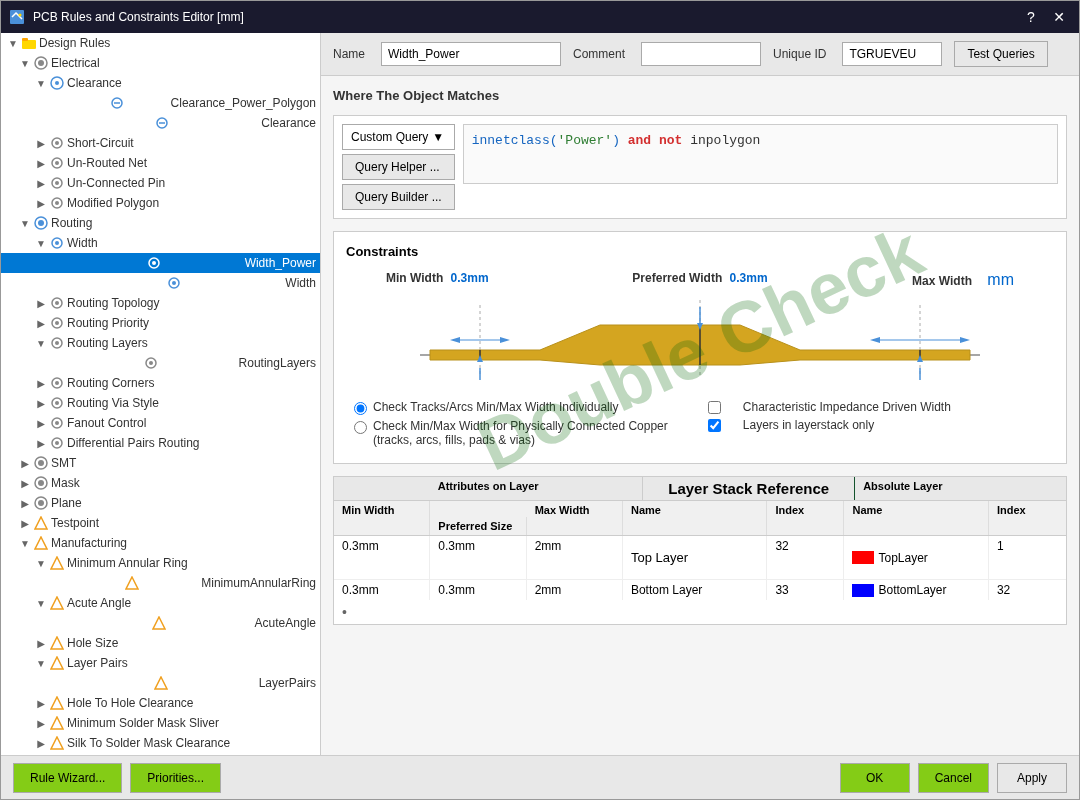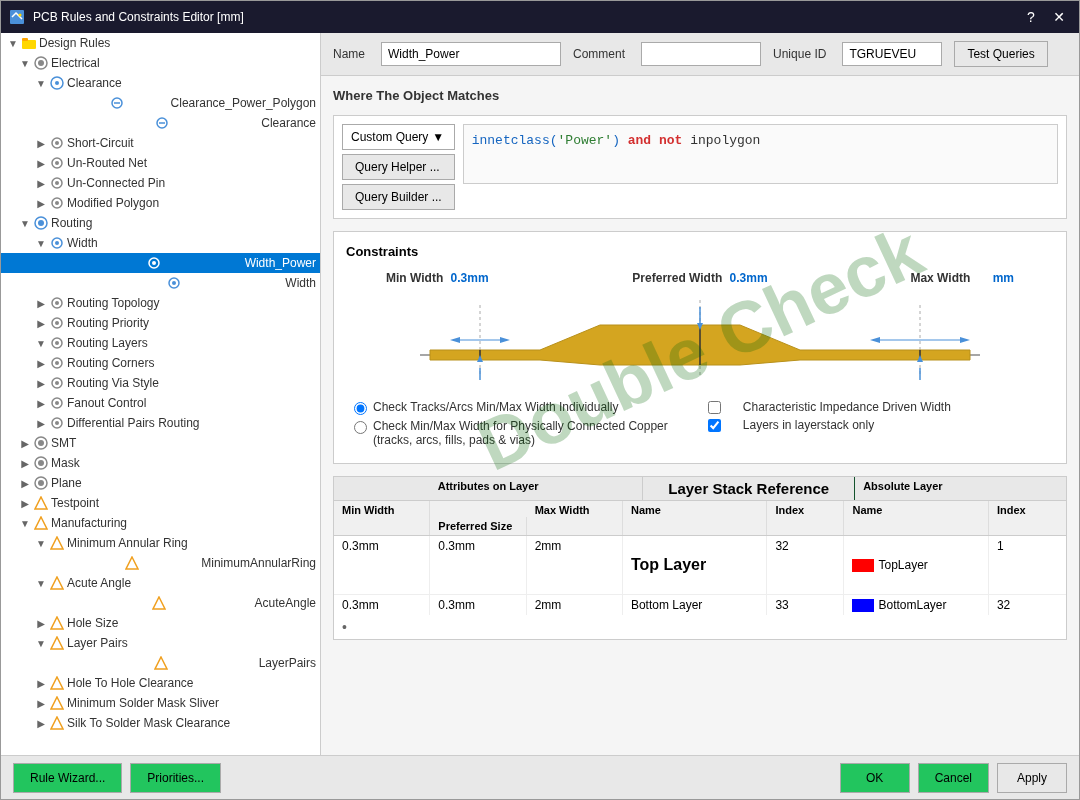--- a/index.html
+++ b/index.html
@@ -64,21 +64,21 @@
     .radio-label { font-size: 12px; color: #333; }
     .checkbox-row { display: flex; align-items: center; margin: 4px 16px; gap: 22px; }
     .checkbox-row input[type="checkbox"] { flex-shrink: 0; }
     .checkbox-label { font-size: 12px; color: #333; }
     
     
     .attrs-section { background: white; border: 1px solid #ccc; }
     
     
     .bottom-bar { height: 44px; background: #e8e8e8; border-top: 1px solid #ccc; display: flex; align-items: center; padding: 0 12px; gap: 8px; flex-shrink: 0; }
-    .bottom-btn { height: 30px; padding: 0 16px; background: #22c55e; border: 1px solid #aaa; font-size: 12px; cursor: pointer; }
+    .bottom-btn { height: 30px; padding: 0 16px; background: #84cc16; border: 1px solid #aaa; font-size: 12px; cursor: pointer; }
     .bottom-spacer { flex: 1; }
     .bottom-btn.ok { min-width: 70px; }
     .bottom-btn.cancel { min-width: 70px; }
     .bottom-btn.apply { min-width: 70px; background: #e8e8e8; }
 
     
     ::-webkit-scrollbar { width: 8px; height: 8px; }
     ::-webkit-scrollbar-track { background: #f1f1f1; }
     ::-webkit-scrollbar-thumb { background: #aaa; }
 
@@ -281,20 +281,30 @@
             <div class="tree-expand">▼</div>
             <div class="tree-icon">
               <svg width="14" height="14" viewBox="0 0 14 14">
                   <circle cx="7" cy="7" r="5" fill="none" stroke="#888" stroke-width="1.5"></circle>
                   <circle cx="7" cy="7" r="2" fill="#888"></circle>
                 </svg>
             </div>
             <span class="tree-label">Routing Layers</span>
           </div>
 
+          <div class="tree-item indent3">
+            <div class="tree-expand" style="width:16px"></div>
+            <div class="tree-icon">
+              <svg width="14" height="14" viewBox="0 0 14 14">
+                  <circle cx="7" cy="7" r="5" fill="none" stroke="#888" stroke-width="1.5"></circle>
+                  <circle cx="7" cy="7" r="2" fill="#888"></circle>
+                </svg>
+            </div>
+            <span class="tree-label">RoutingLayers</span>
+          </div>
 
           <div class="tree-item indent2">
             <div class="tree-expand">▶</div>
             <div class="tree-icon">
               <svg width="14" height="14" viewBox="0 0 14 14">
                   <circle cx="7" cy="7" r="5" fill="none" stroke="#888" stroke-width="1.5"></circle>
                   <circle cx="7" cy="7" r="2" fill="#888"></circle>
                 </svg>
             </div>
             <span class="tree-label">Routing Corners</span>
@@ -539,21 +549,21 @@
               <div style="position:absolute; left: 20px;">
                 <span style="font-size:12px; color:#333; font-weight:bold;">Min Width</span>
                 <span style="font-size:12px; color:#0066cc; font-weight:bold; margin-left:4px;">0.3mm</span>
               </div>
               <div style="position:absolute; left: 50%; transform:translateX(-50%);">
                 <span style="font-size:12px; color:#333; font-weight:bold;">Preferred Width</span>
                 <span style="font-size:12px; color:#0066cc; font-weight:bold; margin-left:4px;">0.3mm</span>
               </div>
               <div style="position:absolute; right: 20px;">
                 <span style="font-size:12px; color:#333; font-weight:bold;">Max Width</span>
-                <span style="font-size:12px; color:#0066cc; font-weight:bold; margin-left:19px;">mm</span>
+                <span style="font-size:16px; color:#0066cc; font-weight:normal; margin-left:12px;">mm</span>
               </div>
             </div>
 
             <div style="margin-top: 24px;">
               <svg width="100%" height="90" viewBox="0 0 600 90" xmlns="http://www.w3.org/2000/svg">
 
                 <line x1="80" y1="10" x2="80" y2="80" stroke="#aaa" stroke-width="1" stroke-dasharray="3,3"></line>
                 <line x1="300" y1="5" x2="300" y2="80" stroke="#aaa" stroke-width="1" stroke-dasharray="3,3"></line>
                 <line x1="520" y1="10" x2="520" y2="80" stroke="#aaa" stroke-width="1" stroke-dasharray="3,3"></line>
 
@@ -633,21 +643,21 @@
             <div style="padding:3px 8px; font-size:11px; font-weight:bold; border-right:1px solid #ddd;">Name</div>
             <div style="padding:3px 8px; font-size:11px; font-weight:bold; border-right:1px solid #ddd;">Index</div>
             <div style="padding:3px 8px; font-size:11px; font-weight:bold; border-right:1px solid #ddd;">Name</div>
             <div style="padding:3px 8px; font-size:11px; font-weight:bold;">Index</div>
           </div>
 
           <div style="display:grid; grid-template-columns: 1fr 1fr 1fr 1.5fr 0.8fr 1.5fr 0.8fr; border-bottom:1px solid #eee;">
             <div style="padding:3px 8px; font-size:12px; border-right:1px solid #eee;">0.3mm</div>
             <div style="padding:3px 8px; font-size:12px; border-right:1px solid #eee;">0.3mm</div>
             <div style="padding:3px 8px; font-size:12px; border-right:1px solid #eee;">2mm</div>
-            <div style="padding:20px 8px; font-size:16px; border-right:1px solid #eee;font-weight:bold;">Top Layer</div>
+            <div style="padding:14px 8px; font-size:13px; border-right:1px solid #eee;">Top Layer</div>
             <div style="padding:3px 8px; font-size:12px; border-right:1px solid #eee;">32</div>
             <div style="padding:3px 8px; font-size:12px; border-right:1px solid #eee; display:flex; align-items:center;">
               <span style="display:inline-block; width:22px; height:13px; background:#ff0000; margin-right:4px;"></span>TopLayer
             </div>
             <div style="padding:3px 8px; font-size:12px;">1</div>
           </div>
 
           <div style="display:grid; grid-template-columns: 1fr 1fr 1fr 1.5fr 0.8fr 1.5fr 0.8fr;">
             <div style="padding:3px 8px; font-size:12px; border-right:1px solid #eee;">0.3mm</div>
             <div style="padding:3px 8px; font-size:12px; border-right:1px solid #eee;">0.3mm</div>

